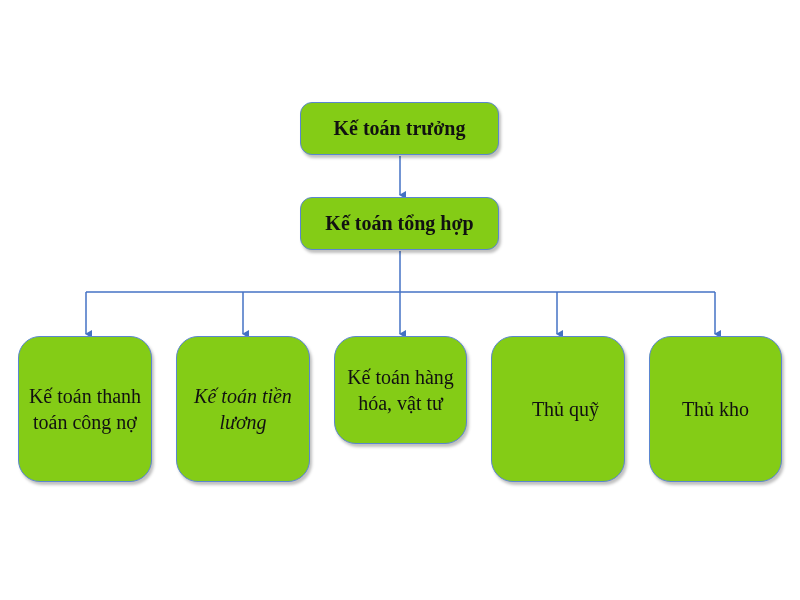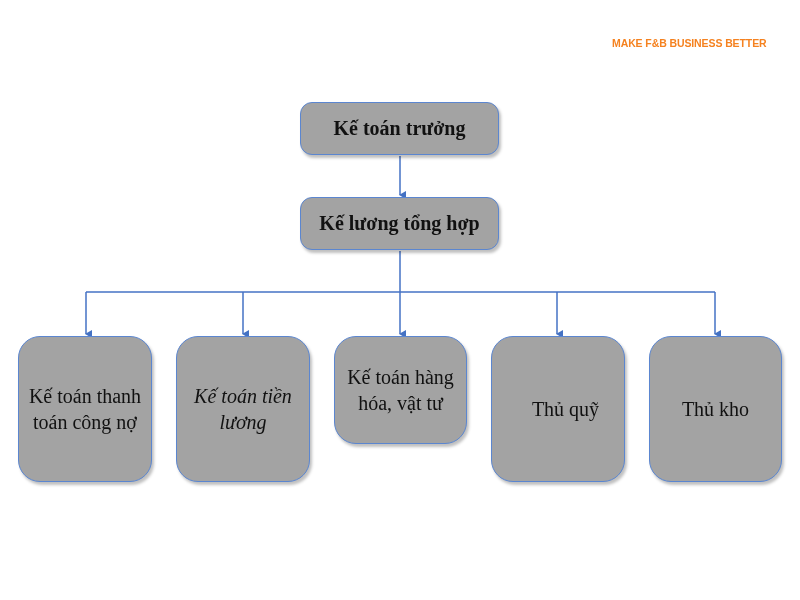--- a/index.html
+++ b/index.html
@@ -2,30 +2,29 @@
 <html><head>
 <meta charset="utf-8">
 <style>
   html, body { margin:0; padding:0; }
   body { width:800px; height:600px; background:#ffffff; position:relative; overflow:hidden; font-family:"Liberation Serif","DejaVu Serif",serif; }
   .logo { position:absolute; left:612px; top:34px; width:176px; }
   .logo-main { font-family:"Liberation Sans","DejaVu Sans",sans-serif; font-weight:bold; font-size:41px; line-height:40px; color:#1f5fa8; letter-spacing:-1px; }
   .logo-main .i { color:#f58220; }
   .logo-main .vn { font-size:24px; letter-spacing:0; }
   .logo-tag { font-family:"Liberation Sans","DejaVu Sans",sans-serif; font-weight:bold; font-size:10.5px; color:#f58220; margin-top:3px; letter-spacing:-0.1px; }
-  .box { position:absolute; box-sizing:border-box; border:1.5px solid #5b86d0; background:#a3a3a3; display:flex; align-items:center; justify-content:center; text-align:center; color:#111; box-shadow:2px 3px 3px rgba(0,0,0,0.25); }
+  .box { position:absolute; box-sizing:border-box; border:1.5px solid #5b86d0; background:#84cc16; display:flex; align-items:center; justify-content:center; text-align:center; color:#111; box-shadow:2px 3px 3px rgba(0,0,0,0.25); }
   .top-box { border-radius:12px; font-weight:bold; font-size:20px; }
   .leaf { border-radius:22px; font-size:20px; line-height:26px; padding:0 6px; }
   svg.lines { position:absolute; left:0; top:0; }
 </style>
 </head>
 <body>
 
 <div class="logo">
-  <div class="logo-tag">MAKE F&amp;B BUSINESS BETTER</div>
 </div>
 
 <svg class="lines" width="800" height="600">
   <defs>
     <marker id="arr" markerWidth="8" markerHeight="8" refX="4" refY="6" orient="auto" markerUnits="userSpaceOnUse">
       <path d="M0,0 L8,0 L4,7 z" fill="#4472c4"></path>
     </marker>
   </defs>
   <g stroke="#4472c4" stroke-width="1.5" fill="none">
     <line x1="400" y1="156" x2="400" y2="195" marker-end="url(#arr)"></line>
@@ -35,21 +34,21 @@
     <line x1="243" y1="292" x2="243" y2="334" marker-end="url(#arr)"></line>
     <line x1="557" y1="292" x2="557" y2="334" marker-end="url(#arr)"></line>
     <line x1="715" y1="292" x2="715" y2="334" marker-end="url(#arr)"></line>
   </g>
 </svg>
 
 <div class="box top-box" style="left:300px;top:102px;width:199px;height:53px;">
   <span>Kế toán trưởng</span>
 </div>
 <div class="box top-box" style="left:300px;top:197px;width:199px;height:53px;">
-  <span>Kế lương tổng hợp</span>
+  <span>Kế toán tổng hợp</span>
 </div>
 
 <div class="box leaf" style="left:18px;top:336px;width:134px;height:146px;">
   <span>Kế toán thanh toán công nợ</span>
 </div>
 <div class="box leaf" style="left:176px;top:336px;width:134px;height:146px;font-style:italic;">
   <span style="display:block;padding:0 10px;">Kế toán tiền lương</span>
 </div>
 <div class="box leaf" style="left:334px;top:336px;width:133px;height:108px;">
   <span>Kế toán hàng hóa, vật tư</span>

